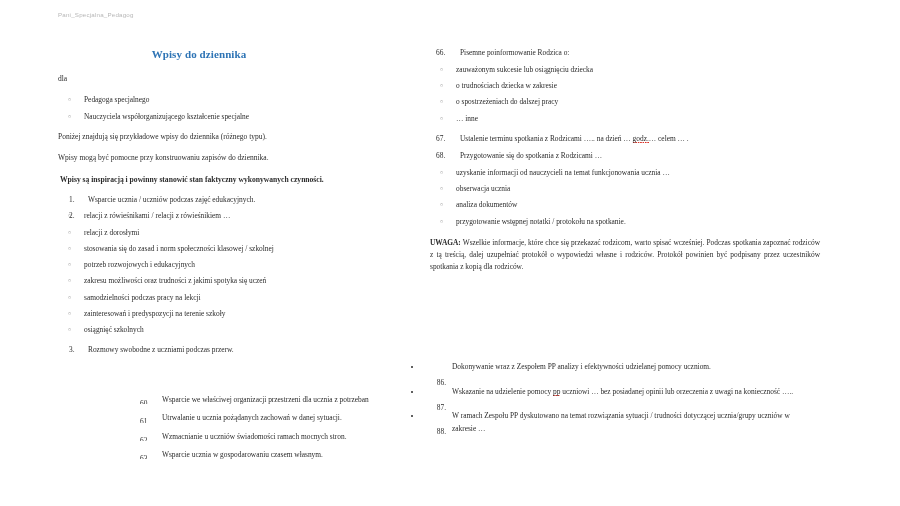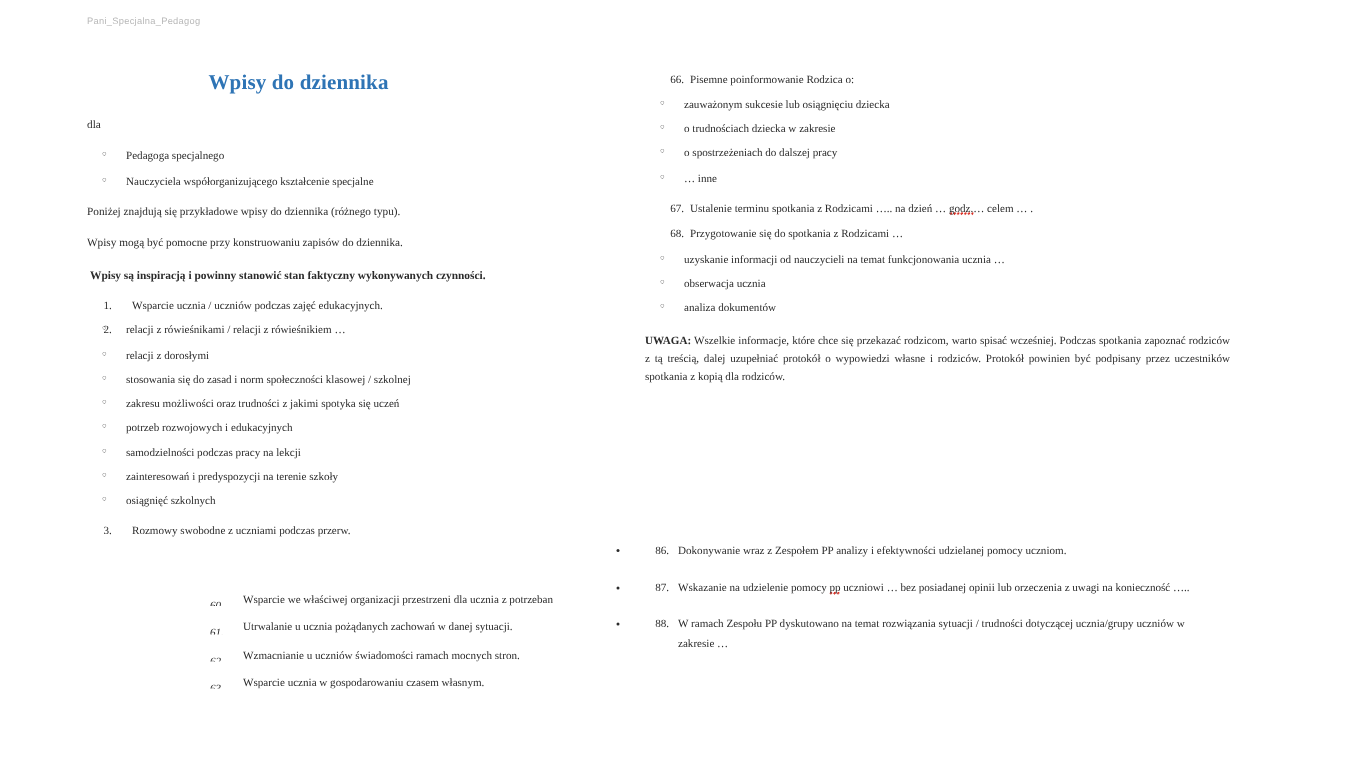--- a/index.html
+++ b/index.html
@@ -37,21 +37,21 @@
     width: 900px;
     display: flex;
     align-items: flex-start;
   }
   .col-left  { width: 400px; padding-left: 58px; box-sizing: border-box; }
   .col-right { width: 420px; padding-left: 30px; box-sizing: border-box; }
 
   .heading-blue {
     color: #2e74b5;
     font-weight: bold;
-    font-size: 14px;
+    font-size: 11px;
     text-align: center;
     margin: 0 0 14px 0;
     padding-right: 60px;
     letter-spacing: 0.1px;
   }
   .heading-black {
     color: #1a1a1a;
     font-weight: bold;
     font-size: 9.2px;
     margin: 0 0 12px 0;
@@ -116,21 +116,21 @@
     padding-left: 30px;
     margin-bottom: 7px;
     font-size: 7.4px;
     line-height: 1.35;
   }
   .numbered-block > li .num {
     position: absolute;
     left: 6px;
     top: 0;
     width: 20px;
-    text-align: right;
+    text-align: left;
   }
 
   .para-justify {
     margin: 8px 0 0 0;
     font-size: 7.4px;
     line-height: 1.62;
     text-align: justify;
   }
   .para-justify b { font-weight: bold; }
 
@@ -149,40 +149,39 @@
     line-height: 1.25;
     white-space: nowrap;
     overflow: hidden;
   }
   .block-60 > li .num {
     position: absolute;
     left: 0;
     top: 4px;
     width: 18px;
     text-align: left;
-    font-style: italic;
   }
   
   .block-86 {
     position: absolute;
     left: 382px;
     top: 345px;
     width: 390px;
   }
   .block-86 > li {
     position: relative;
     padding-left: 30px;
     margin-bottom: 12px;
     font-size: 7.4px;
     line-height: 1.7;
   }
   .block-86 > li .num {
     position: absolute;
     left: 2px;
-    top: 0;
+    top: 16px;
     width: 22px;
     text-align: right;
   }
   .spell {
     text-decoration: none;
     background-image:
       radial-gradient(circle at 1px 1.4px, #d93025 0.7px, transparent 0.8px);
     background-size: 2.4px 3px;
     background-repeat: repeat-x;
     background-position: 0 100%;
@@ -225,22 +224,22 @@
         </li>
         <li>
           <span class="num">2.</span>
         </li>
       </ol>
 
       <ul class="circ">
         <li><span>relacji z rówieśnikami / relacji z rówieśnikiem …</span></li>
         <li><span>relacji z dorosłymi</span></li>
         <li><span>stosowania się do zasad  i norm społeczności klasowej / szkolnej</span></li>
+        <li><span>potrzeb rozwojowych i edukacyjnych</span></li>
         <li><span>zakresu możliwości oraz trudności z jakimi spotyka się uczeń</span></li>
-        <li><span>potrzeb rozwojowych i edukacyjnych</span></li>
         <li><span>samodzielności podczas pracy na lekcji</span></li>
         <li><span>zainteresowań i predyspozycji na terenie szkoły</span></li>
         <li><span>osiągnięć szkolnych</span></li>
       </ul>
 
       <ol class="num">
         <li>
           <span class="num">3.</span>
           <span>Rozmowy swobodne z uczniami podczas przerw.</span>
         </li>
@@ -272,20 +271,21 @@
         <li>
           <span class="num">68.</span>
           <span>Przygotowanie się do spotkania z Rodzicami …</span>
         </li>
       </ul>
 
       <ul class="circ">
         <li><span>uzyskanie informacji od nauczycieli na temat funkcjonowania ucznia …</span></li>
         <li><span>obserwacja ucznia</span></li>
         <li><span>analiza dokumentów</span></li>
+        <li><span>przygotowanie wstępnej notatki / protokołu na spotkanie.</span></li>
       </ul>
 
       <p class="para-justify"><b>UWAGA:</b><span> Wszelkie informacje, które chce się przekazać rodzicom, warto spisać wcześniej. Podczas spotkania zapoznać rodziców z tą treścią, dalej uzupełniać protokół o wypowiedzi własne i rodziców. Protokół powinien być podpisany przez uczestników spotkania z kopią dla rodziców.</span></p>
     </div>
   </div>
 
   <ul class="block-60">
     <li>
       <span class="num">60.</span>
       <span>Wsparcie we właściwej organizacji przestrzeni dla ucznia z potrzeban</span>

